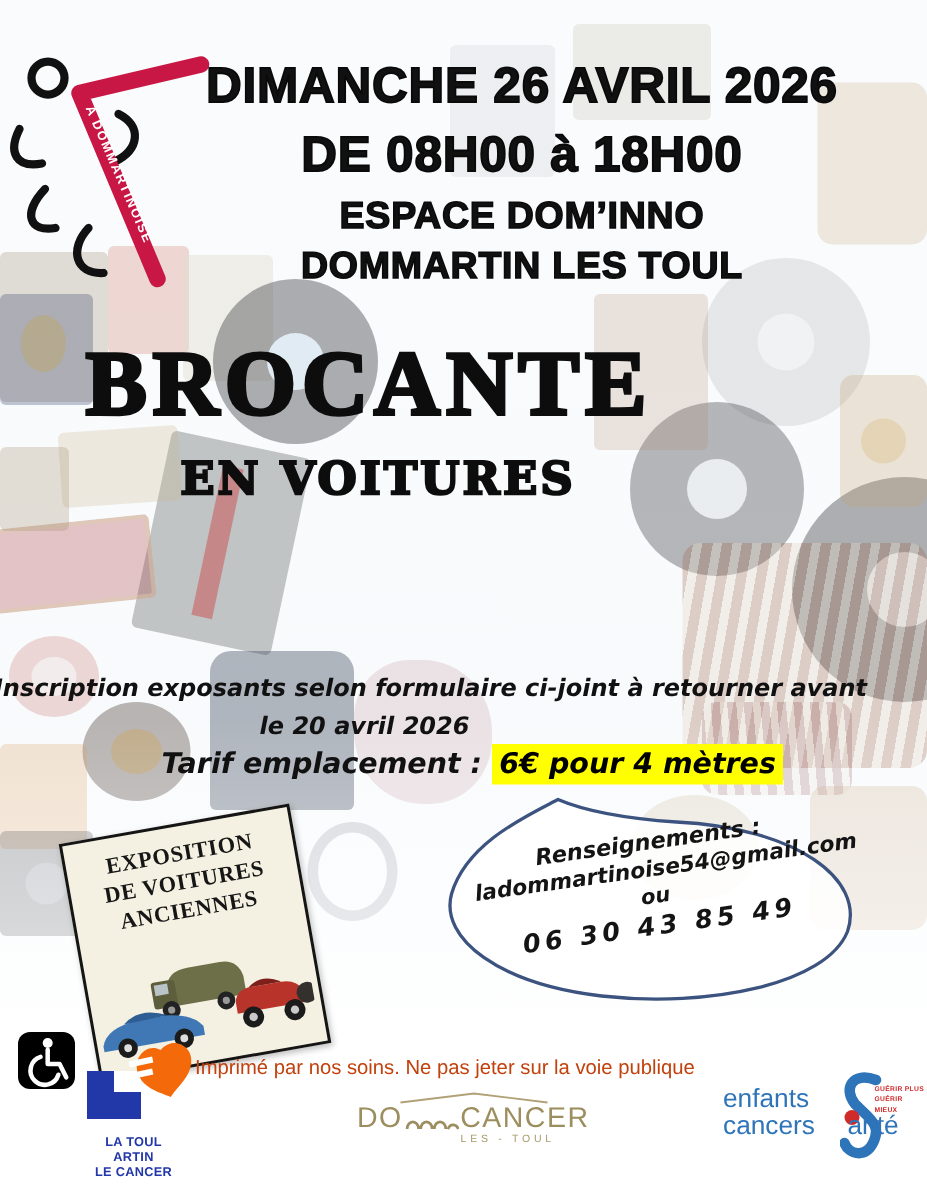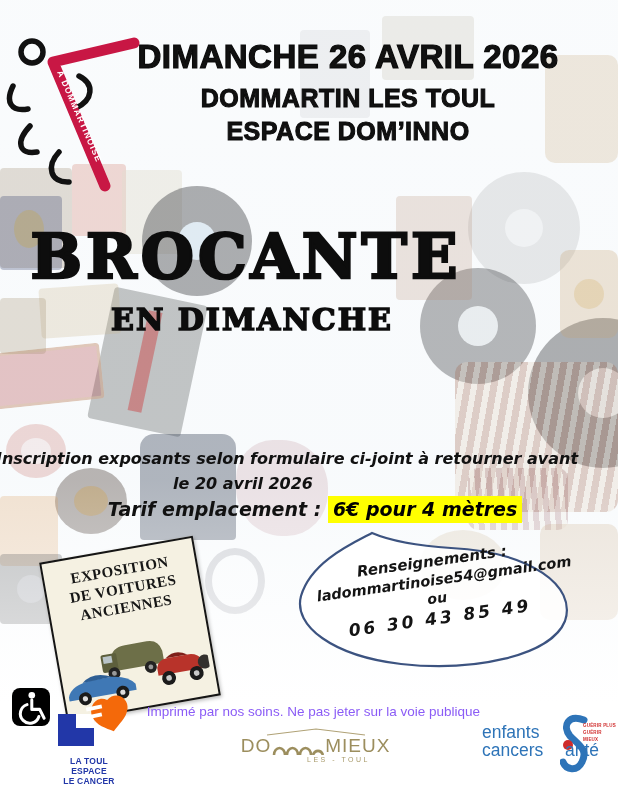--- a/index.html
+++ b/index.html
@@ -20,21 +20,21 @@
   
   .assoc{position:absolute;left:6px;top:34px;width:135px;height:160px;}
   
   .hdr{position:absolute;left:128px;top:40px;width:440px;text-align:center;
        font-weight:700;-webkit-text-stroke:1.2px #0a0a0a;letter-spacing:.5px;}
   .hdr .h-big{font-size:33px;line-height:1;margin-bottom:13px;}
   .hdr .h-mid{font-size:25px;line-height:1;-webkit-text-stroke:1px #0a0a0a;margin-bottom:8px;}
   
   .title{position:absolute;left:0;top:226px;width:492px;text-align:center;
          font-family:"DejaVu Serif",serif;font-weight:700;color:#0d0d0d;}
-  .t-main{font-size:61px;line-height:1;letter-spacing:4px;-webkit-text-stroke:2.6px #0d0d0d;}
+  .t-main{font-size:61px;line-height:1;letter-spacing:4px;font-family:Liberation Serif, serif;-webkit-text-stroke:2.6px #0d0d0d;}
   .t-sub{font-size:30px;line-height:1;letter-spacing:2px;margin-top:18px;-webkit-text-stroke:1.6px #0d0d0d;transform:translateX(6px);}
   
   .resto{position:absolute;left:0;top:402px;width:492px;text-align:center;
          font-family:"DejaVu Serif",serif;font-style:italic;font-weight:700;
          font-size:26px;-webkit-text-stroke:.7px #111;}
   .comic{font-family:"DejaVu Sans",sans-serif;font-style:italic;font-weight:700;}
   .inscr{position:absolute;left:0;top:447px;width:618px;text-align:center;font-size:16px;line-height:1.55;}
   .inscr .l1{display:block;transform:translateX(-22px);}
   .inscr .l2{display:block;transform:translateX(-66px);}
   .tarif{position:absolute;left:0;top:498px;width:618px;text-align:center;font-size:19px;transform:translateX(6px);}
@@ -53,22 +53,22 @@
               font-style:italic;font-weight:700;color:#141414;}
   .bubble-txt .r1{font-size:15px;}
   .bubble-txt .r2{font-size:14.5px;margin-top:2px;}
   .bubble-txt .r3{font-size:14px;margin-top:2px;}
   .bubble-txt .r4{font-size:17px;letter-spacing:3px;margin-top:2px;}
   
   .wheel{position:absolute;left:12px;top:688px;width:38px;height:38px;background:#000;border-radius:8px;}
   .ligue{position:absolute;left:46px;top:686px;width:86px;height:100px;}
   .ligue-txt{position:absolute;left:0;top:70px;width:86px;text-align:center;
              color:#2237a8;font-weight:700;font-size:8.5px;line-height:1.2;letter-spacing:.2px;}
-  .imprime{position:absolute;left:130px;top:704px;width:350px;text-align:right;
-           font-size:13.5px;color:#8b5cf6;}
+  .imprime{position:absolute;left:130px;top:704px;width:350px;text-align:left;
+           font-size:13.5px;color:#c2410c;}
   .dmt{position:absolute;left:238px;top:728px;width:155px;text-align:center;color:#9c8e5e;}
   .dmt-row{display:flex;align-items:flex-end;justify-content:center;gap:1px;}
   .dmt-word{font-size:19px;letter-spacing:1px;font-weight:400;line-height:1;}
   .dmt-sub{font-size:7px;letter-spacing:2.5px;margin-top:1px;padding-left:46px;color:#a89a6a;}
   .ecs{position:absolute;left:480px;top:712px;width:138px;height:78px;
        font-family:"Liberation Sans",sans-serif;}
   .ecs .w{position:absolute;color:#2e74b8;font-size:17.5px;line-height:1;}
   .ecs .w1{left:2px;top:12px;}
   .ecs .w2{left:2px;top:30px;}
   .ecs .w3{left:85px;top:30px;}
@@ -135,27 +135,28 @@
     <path d="M7 52 C -1 68, 5 78, 22 75" fill="none" stroke="#111" stroke-width="5.5" stroke-linecap="round"></path>
     <path d="M73 42 C 89 50, 87 66, 70 74" fill="none" stroke="#111" stroke-width="5.5" stroke-linecap="round"></path>
     <path d="M24 92 C 9 108, 13 121, 31 118" fill="none" stroke="#111" stroke-width="5.5" stroke-linecap="round"></path>
     <path d="M53 118 C 40 132, 44 149, 63 148" fill="none" stroke="#111" stroke-width="5.5" stroke-linecap="round"></path>
     <path d="M128 9 L 47 28 L 99 152" fill="none" stroke="#c81744" stroke-width="11" stroke-linecap="round" stroke-linejoin="round"></path>
     <text x="0" y="0" transform="translate(51,38) rotate(66.5)" fill="#ffffff" font-size="8.5" font-weight="bold" letter-spacing="1.2" font-family="Liberation Sans, sans-serif">A DOMMARTINOISE</text>
   </svg>
 
   <div class="hdr">
     <div class="h-big">DIMANCHE 26 AVRIL 2026</div>
+    <div class="h-big">DE 08H00 à 18H00</div>
+    <div class="h-mid">ESPACE DOM’INNO</div>
     <div class="h-mid">DOMMARTIN LES TOUL</div>
-    <div class="h-mid">ESPACE DOM’INNO</div>
   </div>
 
   <div class="title">
     <div class="t-main">BROCANTE</div>
-    <div class="t-sub">EN DIMANCHE</div>
+    <div class="t-sub">EN VOITURES</div>
   </div>
 
 
   <div class="inscr comic">
     <span class="l1">Inscription exposants selon formulaire ci-joint à retourner avant</span>
     <span class="l2">le 20 avril 2026</span>
   </div>
 
   <div class="tarif comic">
     <span>Tarif emplacement : </span><mark>6€ pour 4 mètres</mark>
@@ -222,37 +223,37 @@
   <div class="ligue">
     <svg width="86" height="68" viewBox="0 0 86 68">
       <rect x="12" y="28" width="36" height="32" fill="#2237a8"></rect>
       <rect x="30" y="28" width="18" height="14" fill="#ffffff"></rect>
       <path d="M46 28 c-2 -12 10 -20 18 -13 c10 -8 22 2 18 13 c-3 9 -12 13 -18 19 c-7 -5 -16 -9 -18 -19 Z" fill="#f4690a" transform="rotate(-12 58 28)"></path>
       <rect x="40" y="20" width="16" height="4" fill="#fff" transform="rotate(-12 48 22)"></rect>
       <rect x="40" y="28" width="16" height="4" fill="#fff" transform="rotate(-12 48 30)"></rect>
     </svg>
     <div class="ligue-txt">
       <div>LA TOUL</div>
-      <div>ESPACE</div>
+      <div>ARTIN</div>
       <div>LE CANCER</div>
     </div>
   </div>
 
   <div class="imprime">Imprimé par nos soins. Ne pas jeter sur la voie publique</div>
 
   <div class="dmt">
     <svg width="110" height="8" viewBox="0 0 110 8" style="display:block;margin:0 auto;">
       <path d="M6 7 L55 1 L104 7" fill="none" stroke="#b0a276" stroke-width="1.2"></path>
     </svg>
     <div class="dmt-row">
       <span class="dmt-word">DO</span>
       <svg width="52" height="15" viewBox="0 0 52 15">
         <path d="M2 15 a5.5 7 0 0 1 11 0 M15 15 a5.5 7 0 0 1 11 0 M28 15 a5.5 7 0 0 1 11 0 M41 15 a5.5 7 0 0 1 10 0" fill="none" stroke="#9c8e5e" stroke-width="2.6"></path>
       </svg>
-      <span class="dmt-word">MIEUX</span>
+      <span class="dmt-word">CANCER</span>
     </div>
     <div class="dmt-sub">LES - TOUL</div>
   </div>
 
   <div class="ecs">
     <span class="w w1">enfants</span>
     <span class="w w2">cancers</span>
     <svg style="position:absolute;left:80px;top:0;" width="30" height="62" viewBox="0 0 30 62">
       <path d="M24 8 C 8 2, 2 14, 10 24 C 20 34, 28 38, 22 50 C 17 60, 6 58, 3 50" fill="none" stroke="#2e74b8" stroke-width="7" stroke-linecap="round"></path>
       <circle cx="8" cy="33" r="5" fill="#cf2b2b"></circle>

